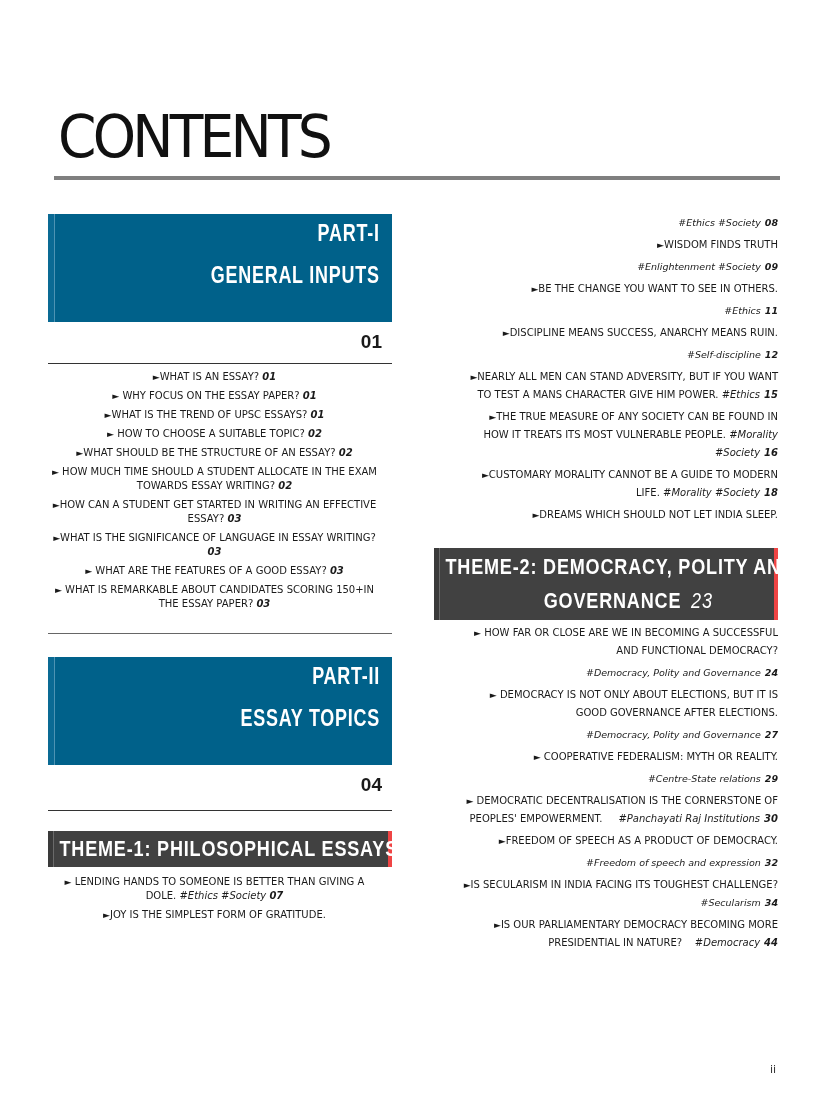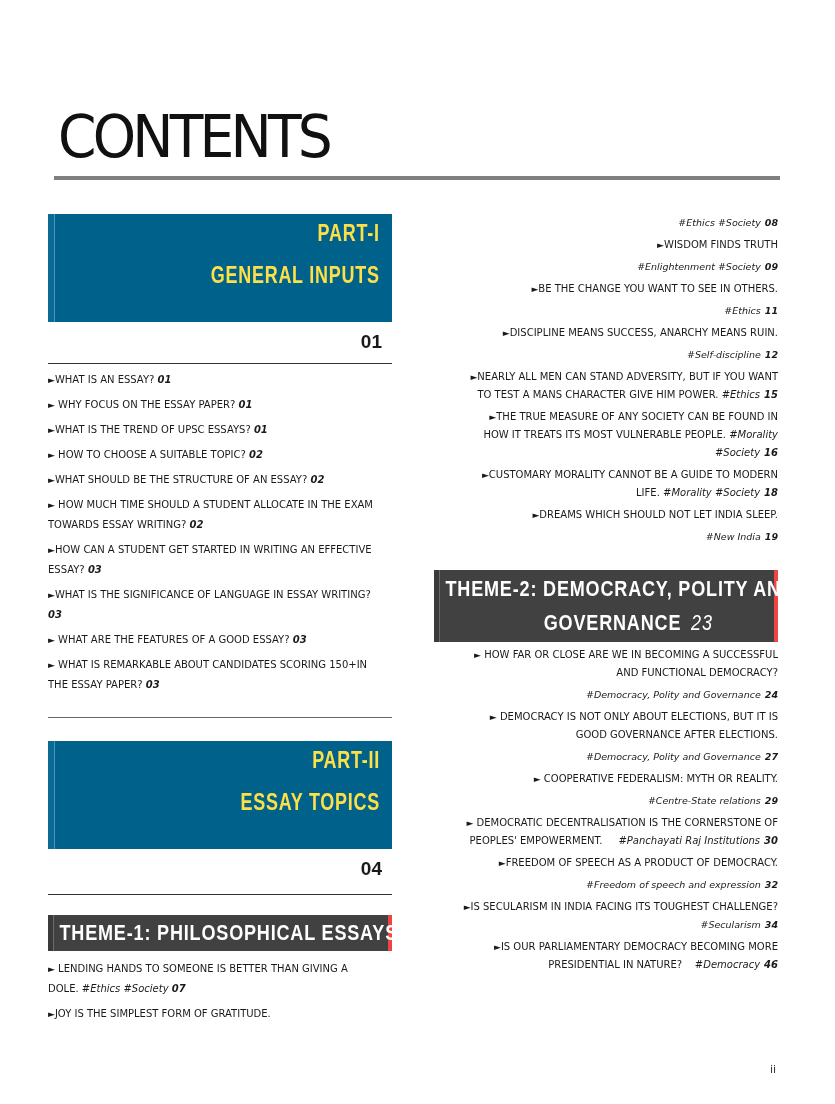--- a/index.html
+++ b/index.html
@@ -3,29 +3,29 @@
 <meta charset="utf-8">
 <style>
   html, body { margin:0; padding:0; background:#ffffff; }
   body { width:835px; height:1104px; position:relative; overflow:hidden; font-family:"DejaVu Sans", sans-serif; color:#1a1a1a; }
   .page-title { position:absolute; left:58px; top:108px; font-family:"DejaVu Sans", sans-serif; font-size:58px; font-weight:normal; letter-spacing:-4px; color:#111; line-height:1; transform:scaleX(0.95); transform-origin:left; }
   .title-rule { position:absolute; left:54px; top:176px; width:726px; height:4px; background:#7f7f7f; }
 
   .col-left { position:absolute; left:48px; top:214px; width:344px; }
   .col-right { position:absolute; left:434px; top:214px; width:344px;text-align:right; }
 
-  .part-box { background:#00618a; position:relative; height:108px; color:#fde047; }
+  .part-box { background:#00618a; position:relative; height:108px; color:#ffffff; }
   .part-box::before { content:""; position:absolute; left:0; top:0; width:6px; height:100%; background:#0a6a94; border-right:1px solid #4d93b3; }
   .part-label, .part-name { position:absolute; right:12px; font-family:"Liberation Sans", sans-serif; font-weight:bold; font-size:23px; letter-spacing:1px; transform:scaleX(0.78); transform-origin:right; }
   .part-label { top:6px; }
   .part-name { top:48px; }
   .part-page { text-align:right; font-family:"Liberation Sans", sans-serif; font-weight:bold; font-size:19px; padding:9px 10px 0 0; height:28px; }
   .part-rule { height:1px; background:#333; margin-top:4px; }
 
-  .toc-item { text-align:left; font-size:10px; line-height:20px; padding-right:11px; margin-bottom:5px; color:#1a1a1a; }
+  .toc-item { text-align:center; font-size:10px; line-height:14px; padding-right:11px; margin-bottom:5px; color:#1a1a1a; }
   .toc-item .pg { font-style:italic; font-weight:bold; }
   .toc-item .tag { font-style:italic; }
   .arrow { font-size:9px; }
 
   .theme-box { background:#414141; color:#fff; position:relative; border-right:4px solid #ef4444; }
   .theme-box::before { content:""; position:absolute; left:0; top:0; width:5px; height:100%; background:#3a3a3a; border-right:1px solid #6a6a6a; }
   .theme-title { font-family:"Liberation Sans", sans-serif; font-weight:bold; font-size:22px; letter-spacing:1px; line-height:36px; padding-left:14px; transform:scaleX(0.82); transform-origin:left; white-space:nowrap; }
   .theme-title .pg { font-style:italic; font-weight:normal; margin-left:12px; }
 
   .r-item { font-size:10px; line-height:18px; margin-bottom:4px; padding-left:8px; color:#1a1a1a;margin-left:20px; }
@@ -93,21 +93,20 @@
   <div class="r-item"><span class="arrow">►</span><span>DISCIPLINE MEANS SUCCESS, ANARCHY MEANS RUIN.</span></div>
   <div class="r-tag"><span>#Self-discipline</span><span class="pg">12</span></div>
 
   <div class="r-item"><span class="arrow">►</span><span>NEARLY ALL MEN CAN STAND ADVERSITY, BUT IF YOU WANT TO TEST A MANS CHARACTER GIVE HIM POWER.</span> <span class="tag">#Ethics</span><span class="pg">15</span></div>
 
   <div class="r-item"><span class="arrow">►</span><span>THE TRUE MEASURE OF ANY SOCIETY CAN BE FOUND IN HOW IT TREATS ITS MOST VULNERABLE PEOPLE.</span> <span class="tag">#Morality #Society</span><span class="pg">16</span></div>
 
   <div class="r-item"><span class="arrow">►</span><span>CUSTOMARY MORALITY CANNOT BE A GUIDE TO MODERN LIFE.</span> <span class="tag">#Morality #Society</span><span class="pg">18</span></div>
 
   <div class="r-item"><span class="arrow">►</span><span>DREAMS WHICH SHOULD NOT LET INDIA SLEEP.</span></div>
-  <div class="r-tag"><span>#New India</span><span class="pg">19</span></div>
 
   <div style="height:20px"></div>
   <div class="theme-box" style="padding:2px 0;">
     <div class="theme-title" style="line-height:34px;"><span>THEME-2: DEMOCRACY, POLITY AND</span></div>
     <div class="theme-title" style="line-height:34px;"><span>GOVERNANCE</span><span class="pg">23</span></div>
   </div>
   <div style="height:4px"></div>
 
   <div class="r-item"><span class="arrow">►</span> <span>HOW FAR OR CLOSE ARE WE IN BECOMING A SUCCESSFUL AND FUNCTIONAL DEMOCRACY?</span></div>
   <div class="r-tag"><span>#Democracy, Polity and Governance</span><span class="pg">24</span></div>
@@ -119,16 +118,16 @@
   <div class="r-tag"><span>#Centre-State relations</span><span class="pg">29</span></div>
 
   <div class="r-item"><span class="arrow">►</span> <span>DEMOCRATIC DECENTRALISATION IS THE CORNERSTONE OF PEOPLES' EMPOWERMENT.</span> &nbsp;&nbsp;&nbsp;&nbsp;<span class="tag">#Panchayati Raj Institutions</span><span class="pg">30</span></div>
 
   <div class="r-item"><span class="arrow">►</span><span>FREEDOM OF SPEECH AS A PRODUCT OF DEMOCRACY.</span></div>
   <div class="r-tag"><span>#Freedom of speech and expression</span><span class="pg">32</span></div>
 
   <div class="r-item" style="margin-bottom:0;"><span class="arrow">►</span><span>IS SECULARISM IN INDIA FACING ITS TOUGHEST CHALLENGE?</span></div>
   <div class="r-tag"><span>#Secularism</span><span class="pg">34</span></div>
 
-  <div class="r-item"><span class="arrow">►</span><span>IS OUR PARLIAMENTARY DEMOCRACY BECOMING MORE PRESIDENTIAL IN NATURE?</span> &nbsp;&nbsp;&nbsp;<span class="tag">#Democracy</span><span class="pg">46</span></div>
+  <div class="r-item"><span class="arrow">►</span><span>IS OUR PARLIAMENTARY DEMOCRACY BECOMING MORE PRESIDENTIAL IN NATURE?</span> &nbsp;&nbsp;&nbsp;<span class="tag">#Democracy</span><span class="pg">44</span></div>
 </div>
 
 <div class="page-number">ii</div>
 
 </body></html>

